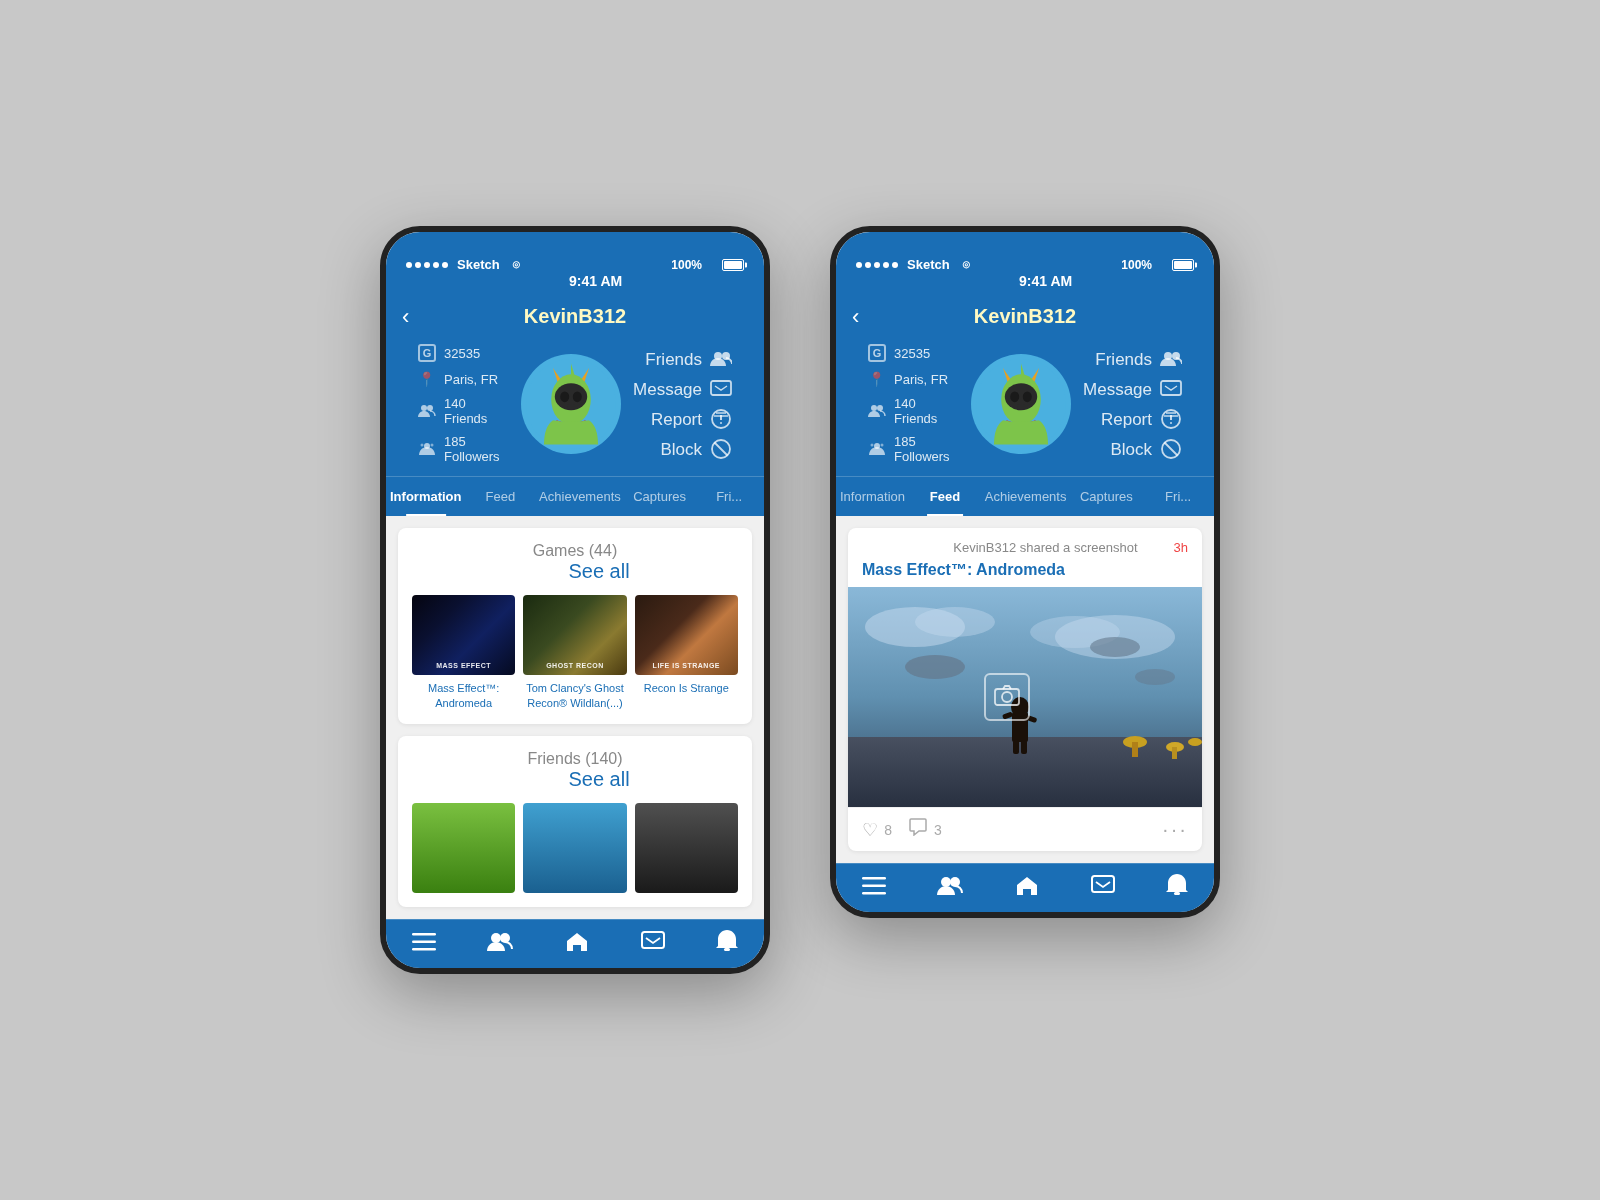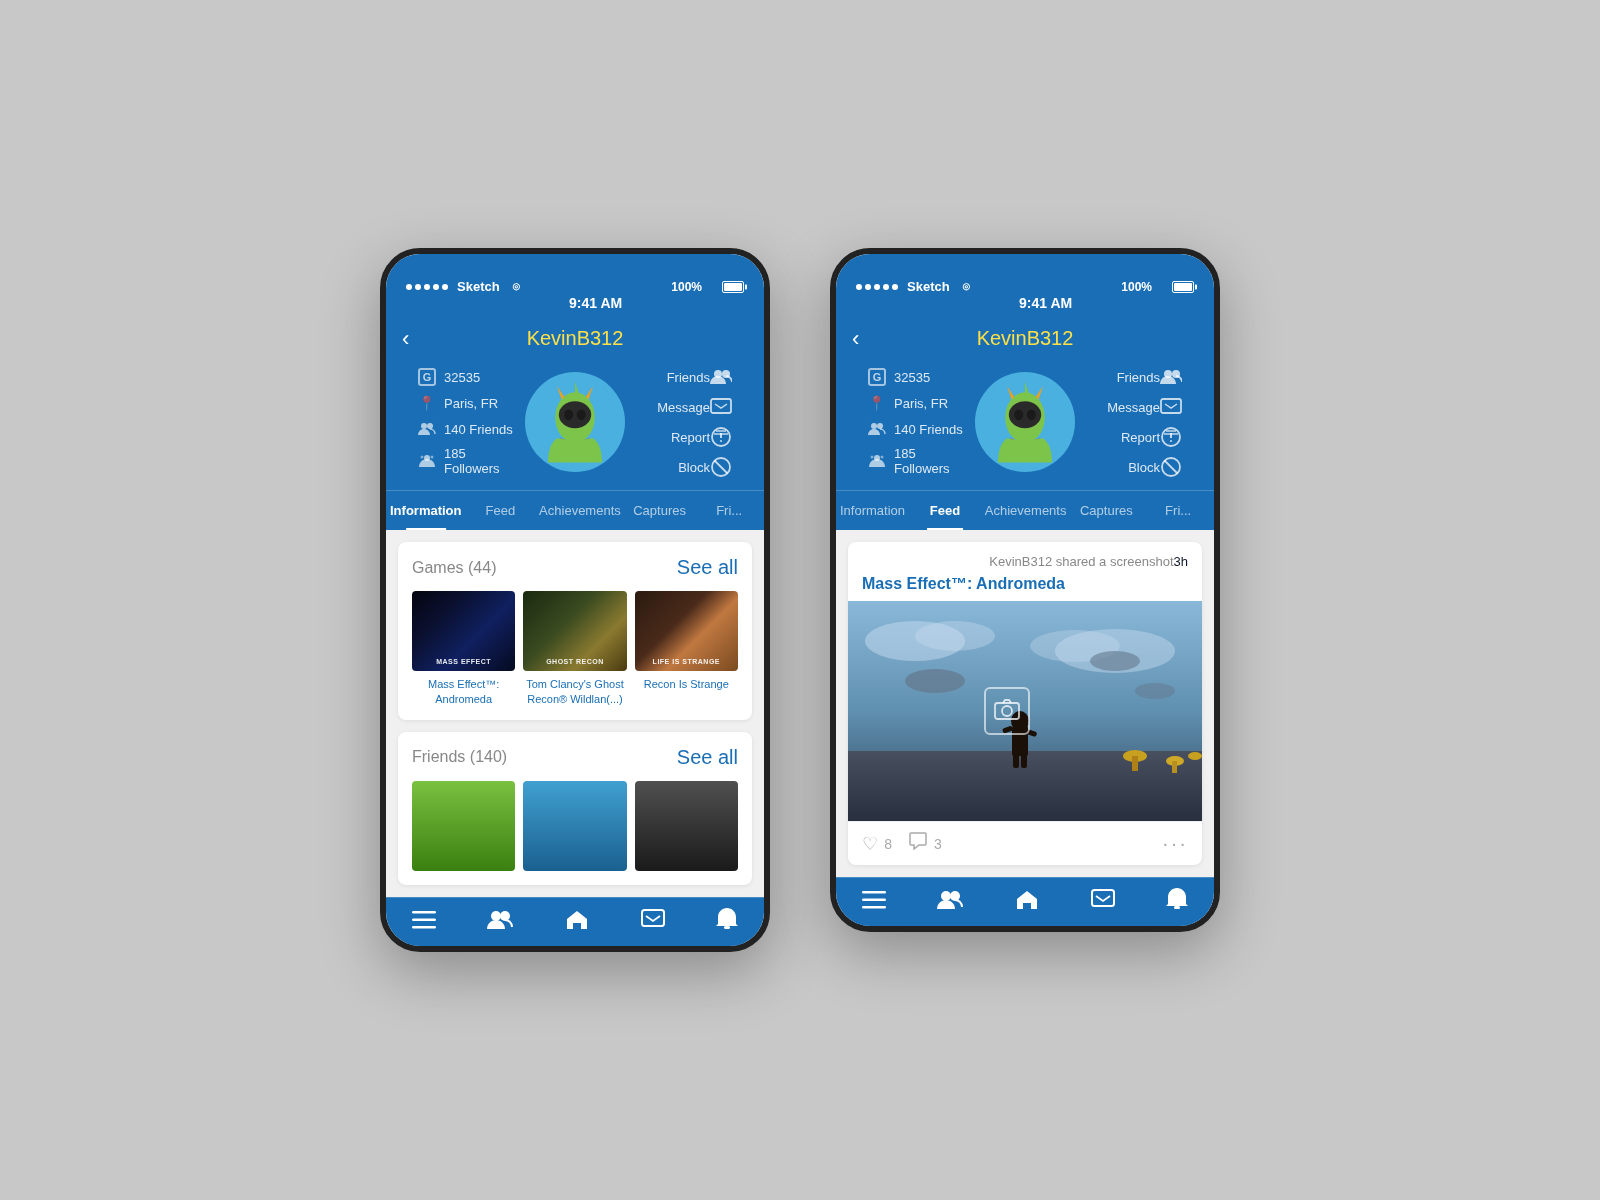--- a/index.html
+++ b/index.html
@@ -81,23 +81,23 @@
     }
     .back-btn {
       position: absolute;
       left: 0;
       color: white;
       font-size: 22px;
       cursor: pointer;
       font-weight: 300;
     }
     .header-title {
-      color: #fde047;
+      color: #fef9c3;
       font-size: 20px;
-      font-weight: 400;
+      font-weight: 700;
       text-align: left;
     }
     
     .profile-info-area {
       background: #1a6eb5;
       padding: 8px 16px 12px;
       display: flex;
       align-items: center;
       gap: 0;
     }
@@ -143,23 +143,24 @@
     }
     .action-buttons {
       flex: 1;
       display: flex;
       flex-direction: column;
       gap: 8px;
       align-items: flex-end;
     }
     .action-btn {
       display: flex;
-      align-items: center;
+      align-items: flex-end;
+      gap: 8px;
       color: rgba(255,255,255,0.85);
-      font-size: 13px;
+      font-size: 17px;
       cursor: pointer;
     }
     .action-btn-icon {
       width: 22px;
       height: 22px;
       display: flex;
       align-items: center;
       justify-content: center;
       color: rgba(255,255,255,0.8);
       font-size: 16px;
@@ -205,20 +206,21 @@
       margin: 12px 12px;
       border-radius: 8px;
       padding: 14px;
       box-shadow: 0 1px 4px rgba(0,0,0,0.08);
     }
     .section-header {
       display: flex;
       justify-content: space-between;
       align-items: center;
       margin-bottom: 12px;
+      flex-direction: column;
     }
     .section-title {
       color: #888;
       font-size: 16px;
       font-weight: 400;
     }
     .see-all {
       color: #1a6eb5;
       font-size: 20px;
       cursor: pointer;
@@ -290,21 +292,21 @@
       overflow: hidden;
       box-shadow: 0 1px 4px rgba(0,0,0,0.08);
     }
     .post-header {
       display: flex;
       justify-content: flex-end;
       align-items: center;
       padding: 12px 14px 6px;
     }
     .post-user { color: #888; font-size: 13px; }
-    .post-time { color: #0f172a; font-size: 13px; }
+    .post-time { color: #ef4444; font-size: 13px; margin-left: 36px; }
     .post-game-title {
       color: #1a6eb5;
       font-size: 16px;
       font-weight: 600;
       padding: 0 14px 8px;
     }
     .post-image {
       width: 100%;
       height: 220px;
       background: linear-gradient(180deg, #8aaccc 0%, #6a8cac 30%, #4a6c8c 60%, #2a4c6c 80%, #1a3a5a 100%);

